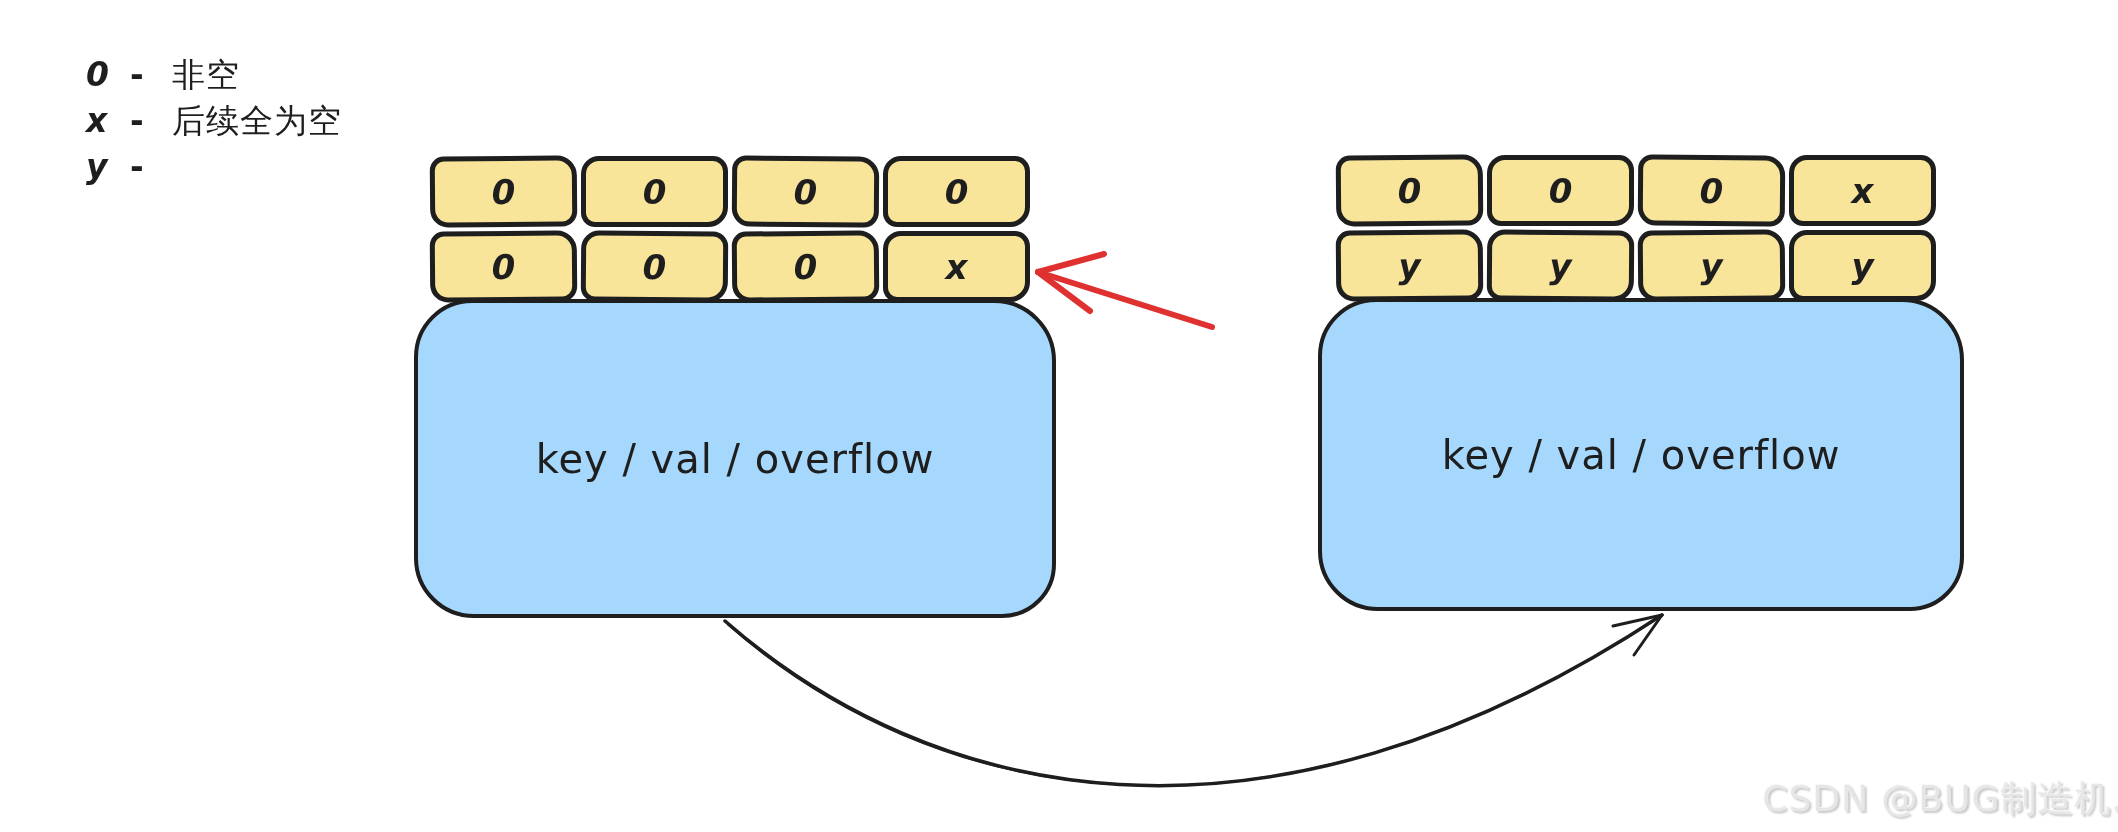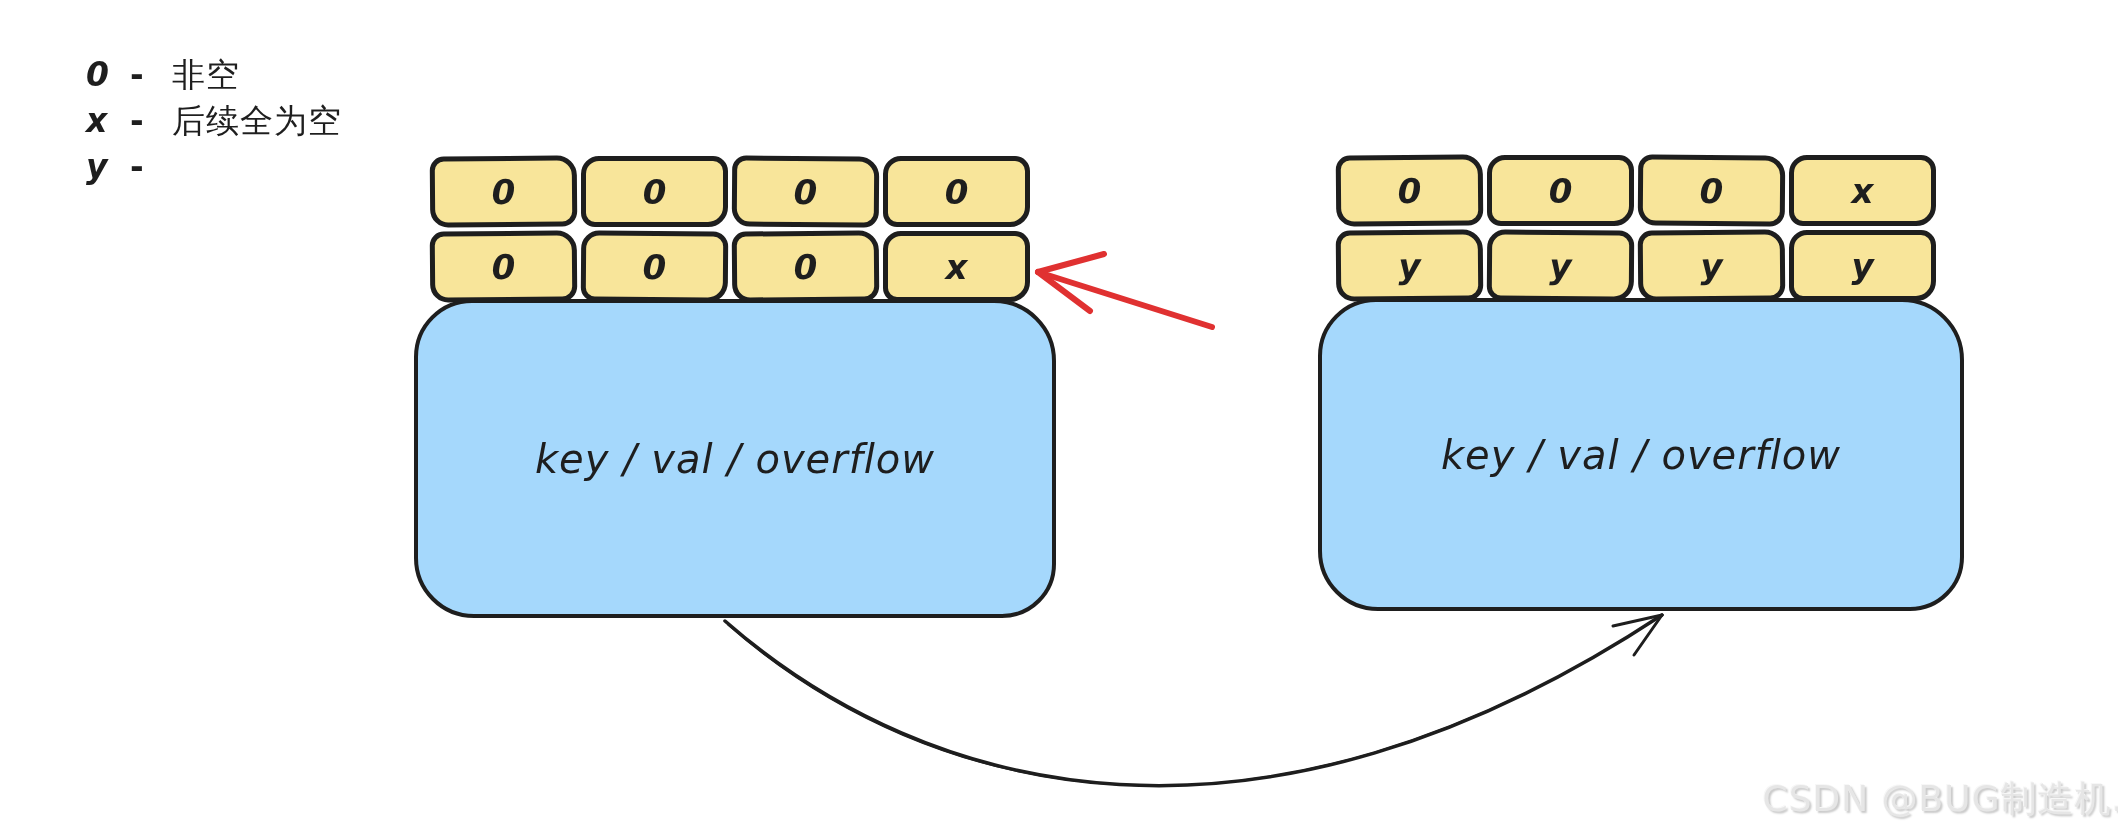--- a/index.html
+++ b/index.html
@@ -65,21 +65,20 @@
     border: 4px solid var(--ink);
     background: var(--body-fill);
     border-radius: 58px 62px 54px 60px;
     display: flex; align-items: center; justify-content: center;
     z-index: 1;
   }
   .bucket-left  .bucket-body { height: 319px; }
   .bucket-right .bucket-body { height: 313px; }
   .body-label {
     font-size: 40px; font-weight: 500; letter-spacing: 1px;
-    font-style: italic;
   }
 
   
   .arrows {
     position: absolute; inset: 0; width: 2118px; height: 832px;
     pointer-events: none; z-index: 3;
   }
   .sketch-black { stroke: var(--ink); fill: none; stroke-linecap: round; }
   .sketch-red   { stroke: var(--red-arrow); fill: none; stroke-linecap: round; }
 

